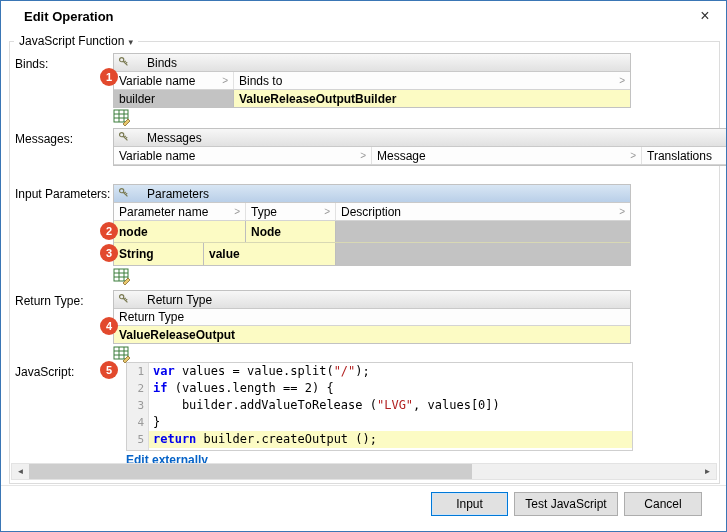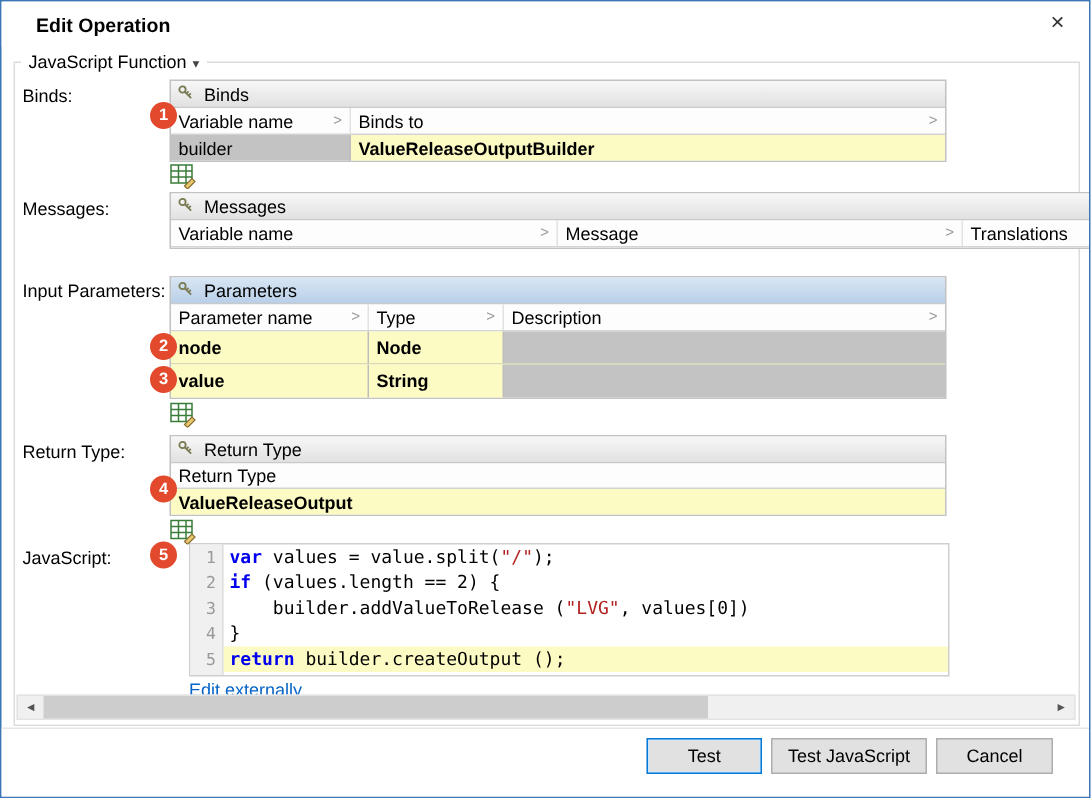--- a/index.html
+++ b/index.html
@@ -17,21 +17,21 @@
   .groupbox { position:absolute; left:8px; top:40px; width:711px; height:443px;
               border:1px solid #dcdcdc; }
   .legend { position:absolute; left:13px; top:33px; height:14px; line-height:14px;
             background:#fff; padding:0 5px; z-index:2; font-size:12px; cursor:pointer; }
   .legend .ddown { font-size:9px; color:#444; margin-left:4px; }
 
   .row-label { position:absolute; left:14px; font-size:12px; }
 
   
   .table { position:absolute; border:1px solid #c2c2c2; background:#fff; z-index:1; }
-  .tbl-title { height:18px; display:flex; align-items:center; gap:7px; padding:0 4px;
+  .tbl-title { height:18px; display:flex; align-items:center; gap:18px; padding:0 4px;
                background:linear-gradient(#f7f7f7,#e1e1e1); border-bottom:1px solid #c9c9c9; }
   .tbl-title.blue { background:linear-gradient(#d8e6f4, var(--parameters-header-blue, #b9cfe8)); }
   .hdr-row { display:flex; height:18px; border-bottom:1px solid #d4d4d4; background:#fdfdfd; }
   .col-header { display:flex; align-items:center; padding:0 5px; border-right:1px solid #e2e2e2; cursor:pointer; }
   .col-header:last-child { border-right:none; }
   .chev { margin-left:auto; color:#9a9a9a; font-size:10px; padding-left:6px; }
   .data-row { display:flex; border-bottom:1px solid #d8d8b4; }
   .data-row:last-child { border-bottom:none; }
   .cell { display:flex; align-items:center; padding:0 5px; border-right:1px solid #bdbdbd; overflow:hidden; white-space:nowrap; }
   .cell:last-child { border-right:none; }
@@ -52,21 +52,21 @@
   .code-num { height:17px; line-height:17px; text-align:right; padding-right:4px;
               color:#9a9a9a; font-size:11px; font-family:"DejaVu Sans Mono", monospace; }
   .code-body { flex:1; overflow:hidden; }
   .code-line { height:17px; line-height:17px; white-space:pre; padding-left:4px; }
   .code-line.highlight { background:var(--highlight-yellow, #fcfbc4); }
   .tok-keyword { color:var(--keyword-blue, #0000ee); font-weight:bold; }
   .tok-string { color:var(--string-red, #b22222); }
   .tok-plain { color:#000; }
 
   .edit-link { position:absolute; left:125px; top:452px; color:var(--link-blue, #0663c7);
-               cursor:pointer; z-index:1; }
+               cursor:pointer; z-index:1;font-weight:bold; }
 
   
   .hscroll { position:absolute; left:10px; top:462px; width:706px; height:17px;
              background:#f0f0f0; border:1px solid #e3e3e3; z-index:1; }
   .scroll-arrow { position:absolute; top:0; width:17px; height:15px; display:flex;
                   align-items:center; justify-content:center; font-size:8px; color:#555; cursor:pointer; }
   .scroll-arrow.left { left:0; }
   .scroll-arrow.right { right:0; }
   .scroll-thumb { position:absolute; left:17px; top:0; width:443px; height:15px;
                   background:#cdcdcd; cursor:pointer; }
@@ -178,22 +178,22 @@
         <span>Description</span>
         <span class="chev">&gt;</span>
       </div>
     </div>
     <div class="data-row" style="height:22px;">
       <div class="cell yellow" style="width:132px;">node</div>
       <div class="cell yellow" style="width:90px;">Node</div>
       <div class="cell gray" style="flex:1;"></div>
     </div>
     <div class="data-row" style="height:22px;">
+      <div class="cell yellow" style="width:90px;">String</div>
       <div class="cell yellow" style="width:132px;">value</div>
-      <div class="cell yellow" style="width:90px;">String</div>
       <div class="cell gray" style="flex:1;"></div>
     </div>
   </div>
   <div class="icon-btn" style="left:112px; top:266px;">
     <svg width="18" height="18" viewBox="0 0 18 18">
         <rect x="1" y="2" width="14" height="12" fill="#fff" stroke="#3a7d3a"></rect>
         <line x1="1" y1="6" x2="15" y2="6" stroke="#3a7d3a"></line>
         <line x1="1" y1="10" x2="15" y2="10" stroke="#3a7d3a"></line>
         <line x1="6" y1="2" x2="6" y2="14" stroke="#3a7d3a"></line>
         <line x1="11" y1="2" x2="11" y2="14" stroke="#3a7d3a"></line>
@@ -253,17 +253,17 @@
   </div>
   <div class="edit-link">Edit externally</div>
 
   <div class="hscroll">
     <div class="scroll-arrow left">◄</div>
     <div class="scroll-thumb"></div>
     <div class="scroll-arrow right">►</div>
   </div>
 
   <div class="bottom-bar"></div>
-  <button class="btn default" style="left:430px; width:77px;">Test</button>
+  <button class="btn default" style="left:430px; width:77px;">Input</button>
   <button class="btn" style="left:513px; width:104px;">Test JavaScript</button>
   <button class="btn" style="left:623px; width:78px;">Cancel</button>
 
 </div>
 
 </body></html>

